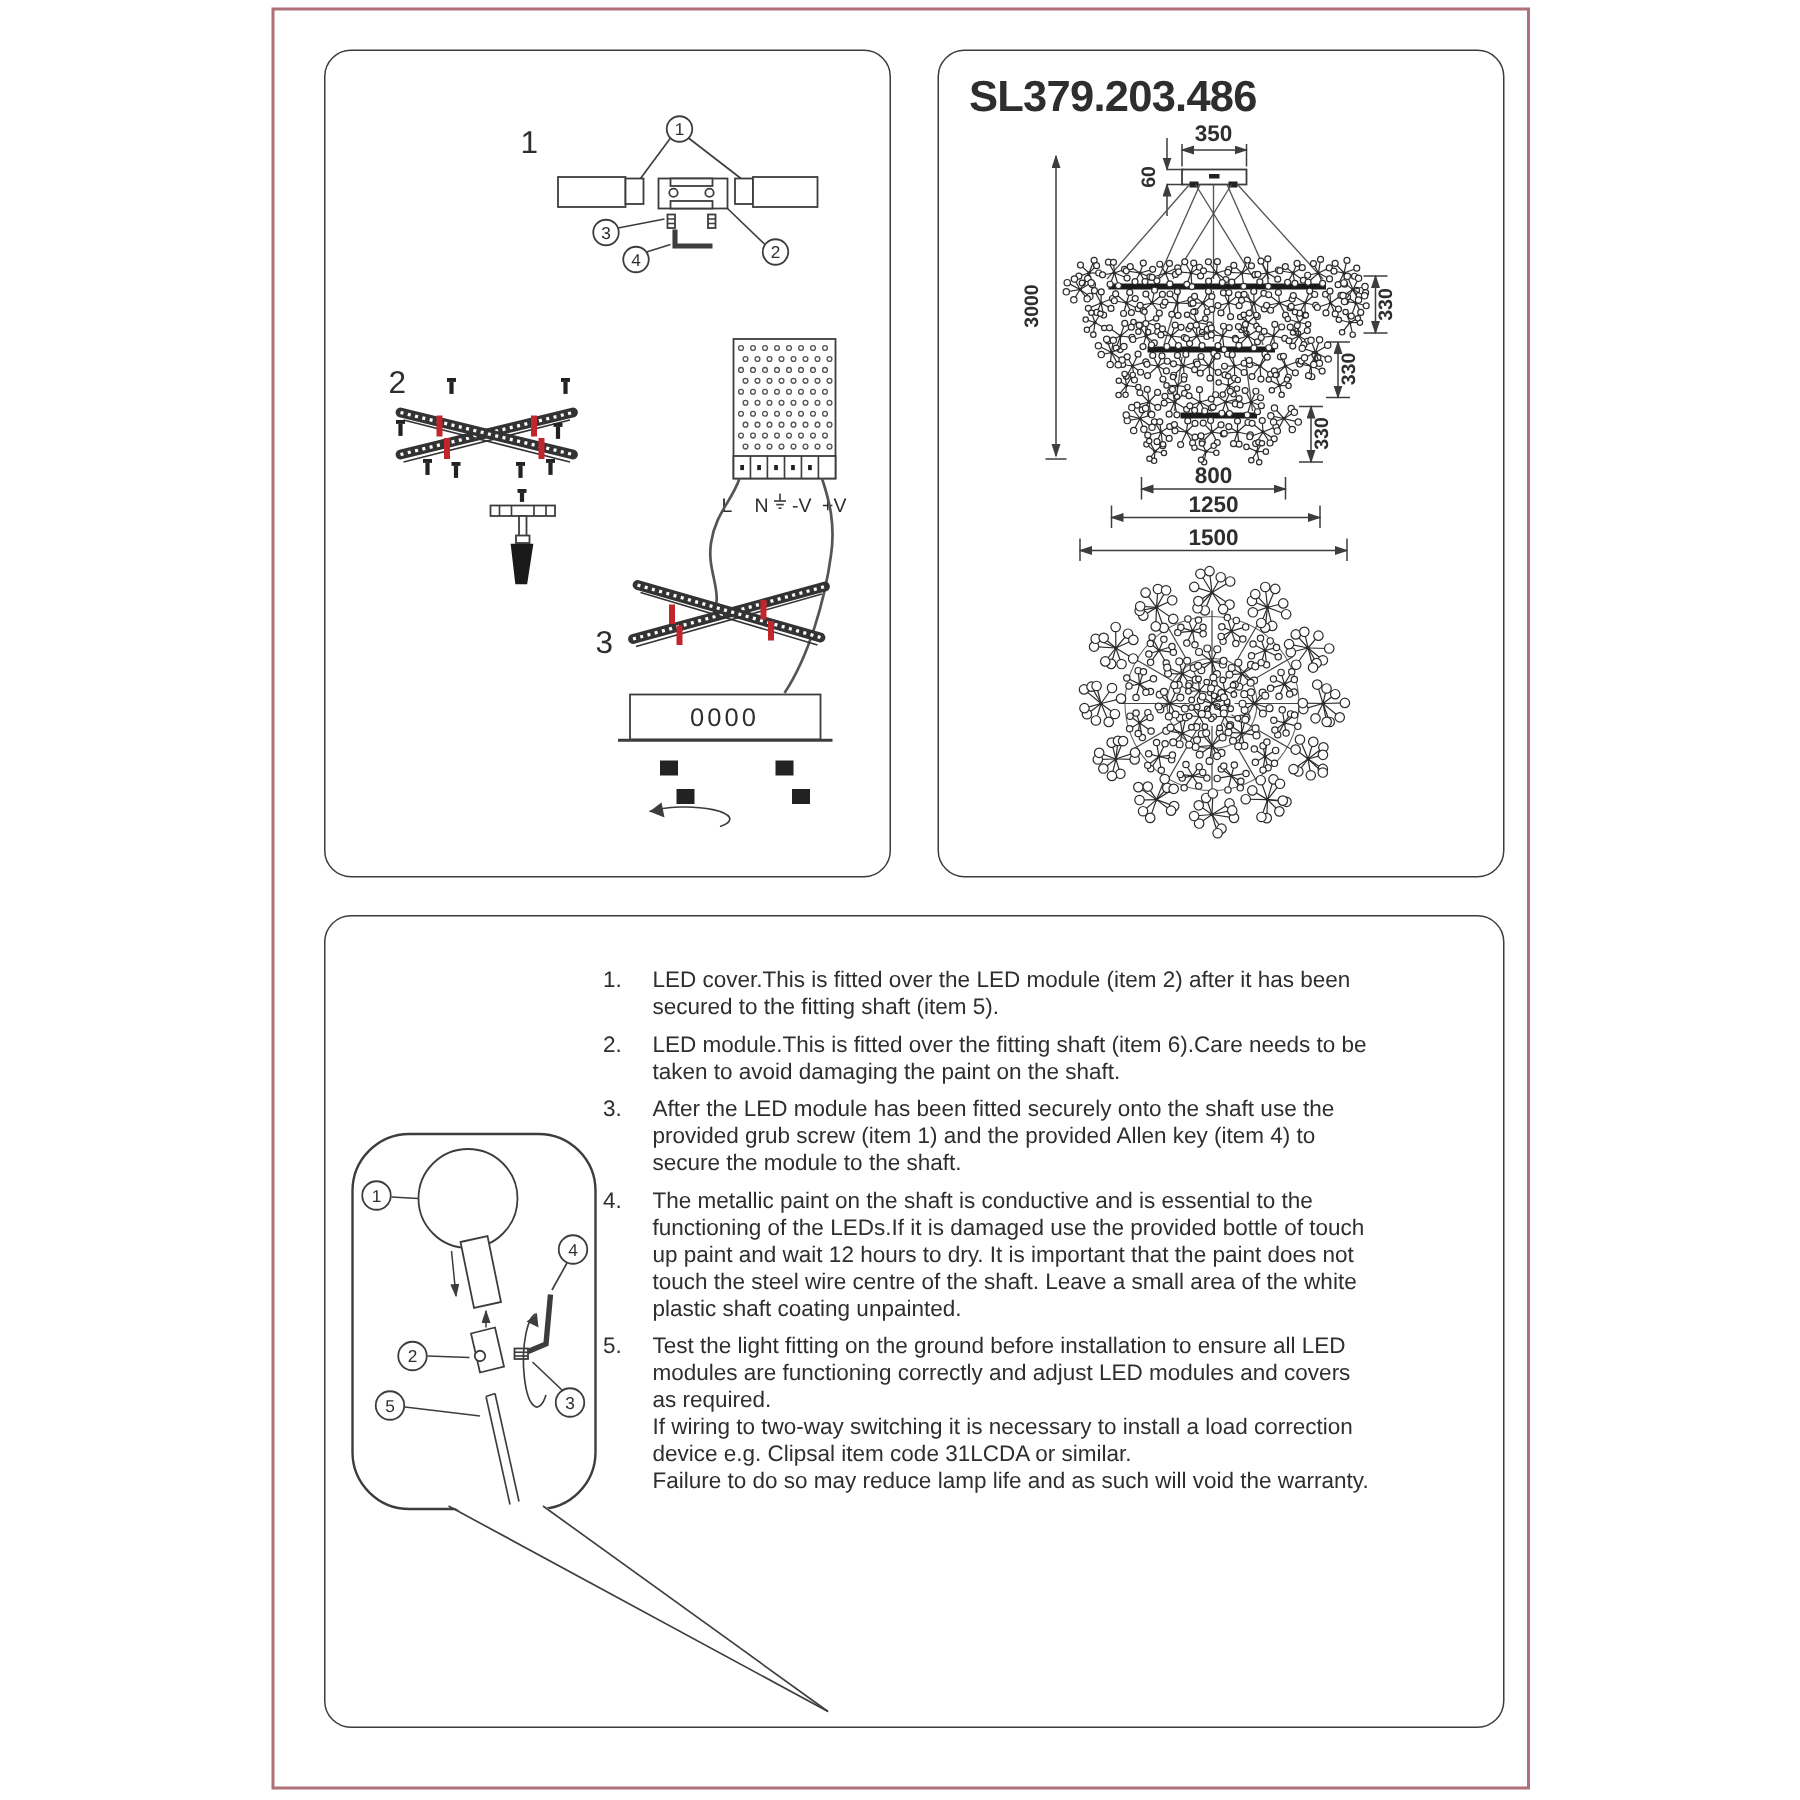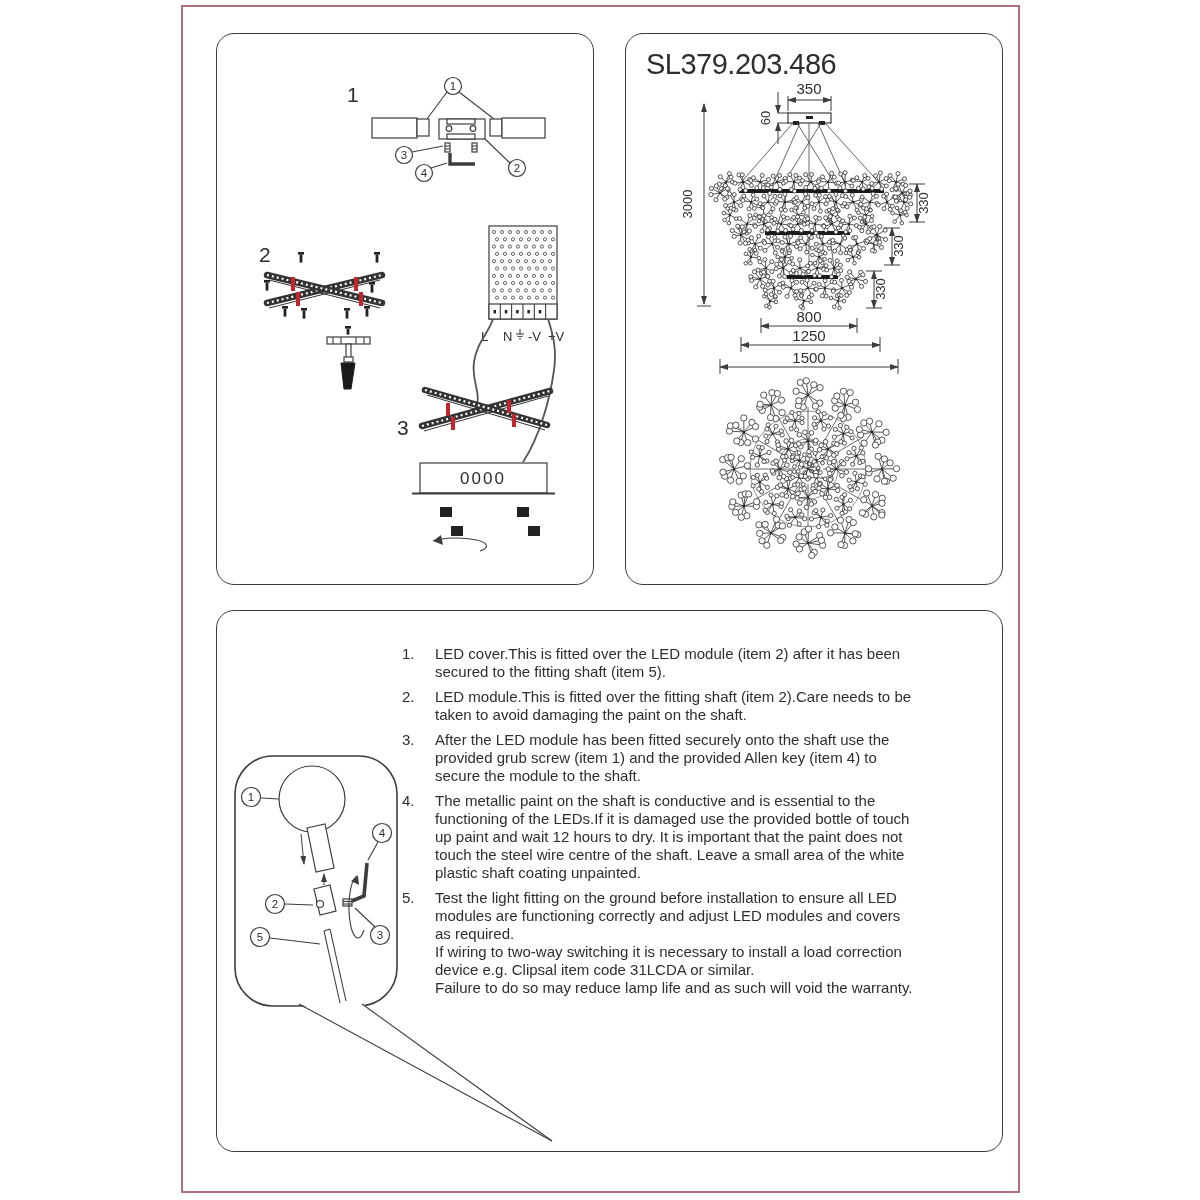--- a/index.html
+++ b/index.html
@@ -9,21 +9,21 @@
   }
   .red-frame{
     position:absolute;left:181px;top:5px;width:839px;height:1188px;
     border:2px solid #b0707a;box-sizing:border-box;
   }
   .panel{
     position:absolute;border:1.6px solid #3d3d3d;border-radius:18px;
     box-sizing:border-box;background:#fff;
   }
   .panel-a{left:216px;top:33px;width:378px;height:552px;}
-  .panel-b{left:625px;top:33px;width:378px;height:552px;}
+  .panel-b{left:625px;top:33px;width:378px;height:552px;font-weight:bold;}
   .panel-c{left:216px;top:610px;width:787px;height:542px;}
   svg{position:absolute;left:0;top:0;}
   svg text{font-family:"Liberation Sans", sans-serif;fill:#2e2e2e;}
   .steplbl{font-size:21px;}
   .title-txt{font-size:29px;letter-spacing:-0.5px;}
   .dim-txt{font-size:15px;}
   .dim-txt-sm{font-size:13px;}
   .term-txt{font-size:13px;}
   .callout-txt{font-size:11.5px;}
   .zeros{font-size:17px;letter-spacing:2px;}
@@ -2178,21 +2178,21 @@
       <line class="ln" x1="53" y1="327" x2="103" y2="333"></line>
     </svg>
 
     <div class="instructions">
       <div class="instr-item">
         <span class="instr-num">1.</span>
         <div class="instr-txt">LED cover.This is fitted over the LED module (item 2) after it has been secured to the fitting shaft (item 5).</div>
       </div>
       <div class="instr-item">
         <span class="instr-num">2.</span>
-        <div class="instr-txt">LED module.This is fitted over the fitting shaft (item 2).Care needs to be taken to avoid damaging the paint on the shaft.</div>
+        <div class="instr-txt">LED module.This is fitted over the fitting shaft (item 6).Care needs to be taken to avoid damaging the paint on the shaft.</div>
       </div>
       <div class="instr-item">
         <span class="instr-num">3.</span>
         <div class="instr-txt">After the LED module has been fitted securely onto the shaft use the provided grub screw (item 1) and the provided Allen key (item 4) to secure the module to the shaft.</div>
       </div>
       <div class="instr-item">
         <span class="instr-num">4.</span>
         <div class="instr-txt">The metallic paint on the shaft is conductive and is essential to the functioning of the LEDs.If it is damaged use the provided bottle of touch up paint and wait 12 hours to dry. It is important that the paint does not touch the steel wire centre of the shaft. Leave a small area of the white plastic shaft coating unpainted.</div>
       </div>
       <div class="instr-item">

